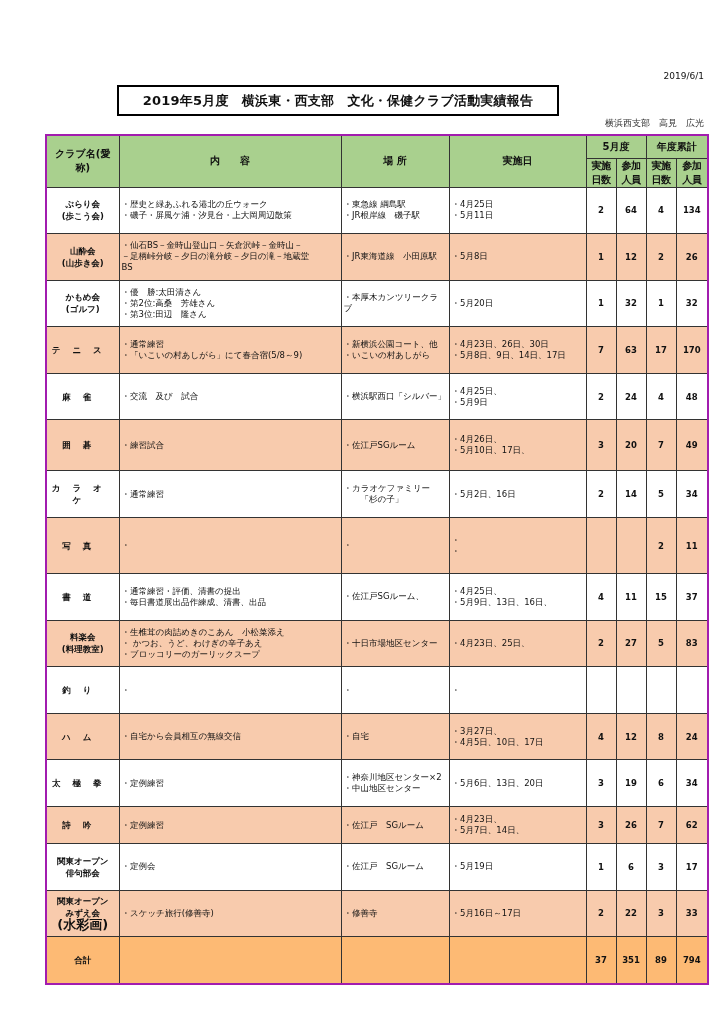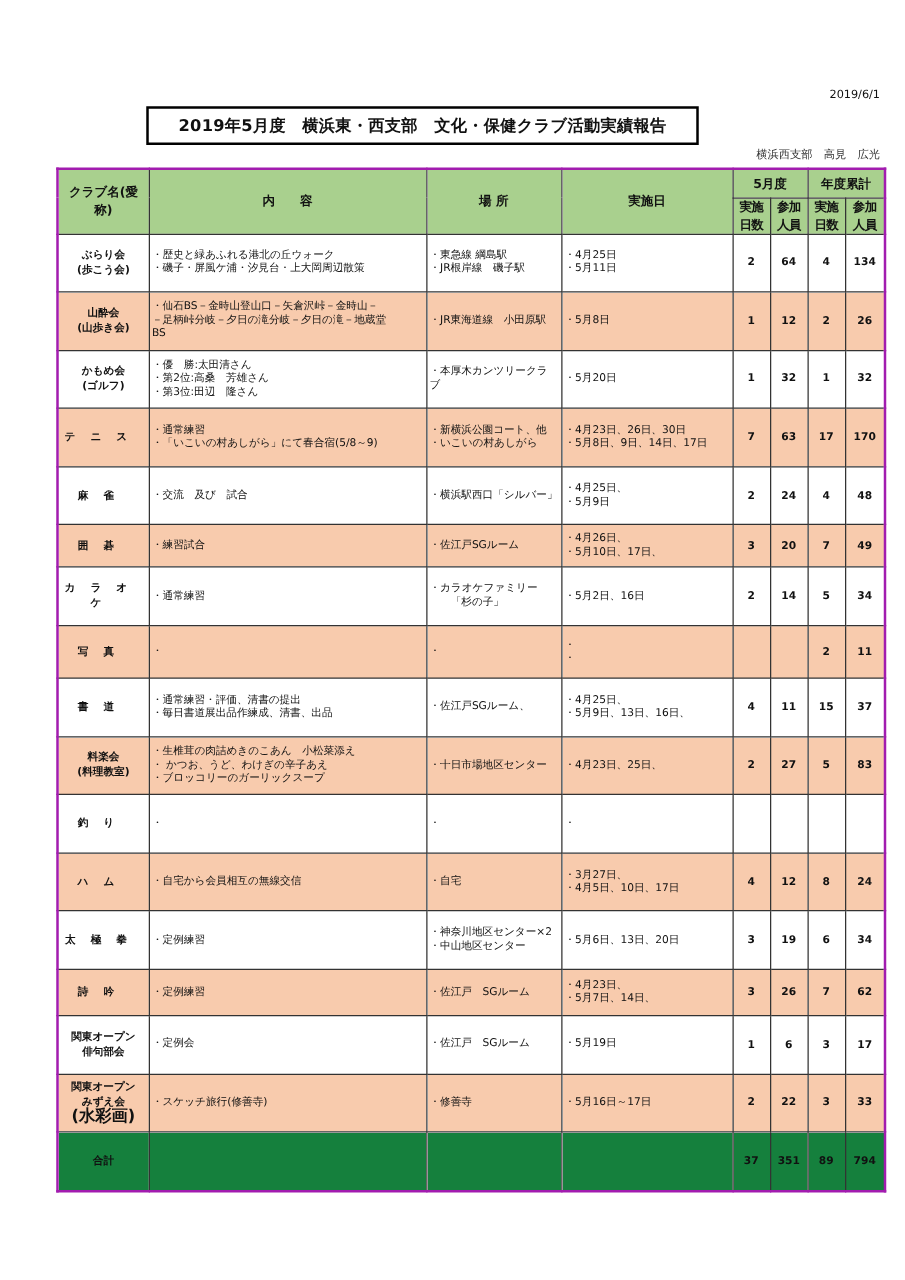--- a/index.html
+++ b/index.html
@@ -17,21 +17,21 @@
   table.report th { background:#a9d08e; font-weight:bold; font-size:10px; }
   th.sub { font-size:6px; font-weight:normal; padding:0; letter-spacing:-0.5px; }
   td.club { font-weight:bold; text-align:center; font-size:9.5px; line-height:12px; border-right:2px solid #222; }
   td.club.wide { letter-spacing:12px; }
   td.club .small { font-size:13px; }
   th.clubh { border-right:2px solid #222; font-size:9.5px; }
   td.num { text-align:center; font-weight:bold; font-size:9px; }
   td.txt { line-height:11px; white-space:pre-line; }
   tr.row-white td { background:#ffffff; }
   tr.row-peach td { background:#f8cbad; }
-  tr.row-total td { background:#15803d;margin-left:24px; }
+  tr.row-total td { background:#fdba74;margin-left:24px; }
   .line { display:block; }
 </style>
 </head>
 <body>
 
 <div class="date">2019/6/1</div>
 <div class="title-box">
   <span>2019年5月度　横浜東・西支部　文化・保健クラブ活動実績報告</span>
 </div>
 <div class="author">横浜西支部　高見　広光</div>
@@ -120,21 +120,21 @@
           <span class="line">麻雀</span>
         </td>
         <td class="txt"><span class="line">・交流　及び　試合</span></td>
         <td class="txt"><span class="line">・横浜駅西口「シルバー」</span></td>
         <td class="txt"><span class="line">・4月25日、</span><span class="line">・5月9日</span></td>
         <td class="num">2</td>
         <td class="num">24</td>
         <td class="num">4</td>
         <td class="num">48</td>
       </tr>
-      <tr class="row-peach" style="height: 34px; padding-left: 11px;">
+      <tr class="row-peach" style="height: 51px; padding-left: 11px;">
         <td class="club wide">
           <span class="line">囲碁</span>
         </td>
         <td class="txt"><span class="line">・練習試合</span></td>
         <td class="txt"><span class="line">・佐江戸SGルーム</span></td>
         <td class="txt"><span class="line">・4月26日、</span><span class="line">・5月10日、17日、</span></td>
         <td class="num">3</td>
         <td class="num">20</td>
         <td class="num">7</td>
         <td class="num">49</td>
@@ -144,21 +144,21 @@
           <span class="line">カラオケ</span>
         </td>
         <td class="txt"><span class="line">・通常練習</span></td>
         <td class="txt"><span class="line">・カラオケファミリー</span><span class="line">　　「杉の子」</span></td>
         <td class="txt"><span class="line">・5月2日、16日</span></td>
         <td class="num">2</td>
         <td class="num">14</td>
         <td class="num">5</td>
         <td class="num">34</td>
       </tr>
-      <tr class="row-peach" style="height: 42px;">
+      <tr class="row-peach" style="height: 56px;">
         <td class="club wide">
           <span class="line">写真</span>
         </td>
         <td class="txt"><span class="line">・</span></td>
         <td class="txt"><span class="line">・</span></td>
         <td class="txt"><span class="line">・</span><span class="line">・</span></td>
         <td class="num"></td>
         <td class="num"></td>
         <td class="num">2</td>
         <td class="num">11</td>

